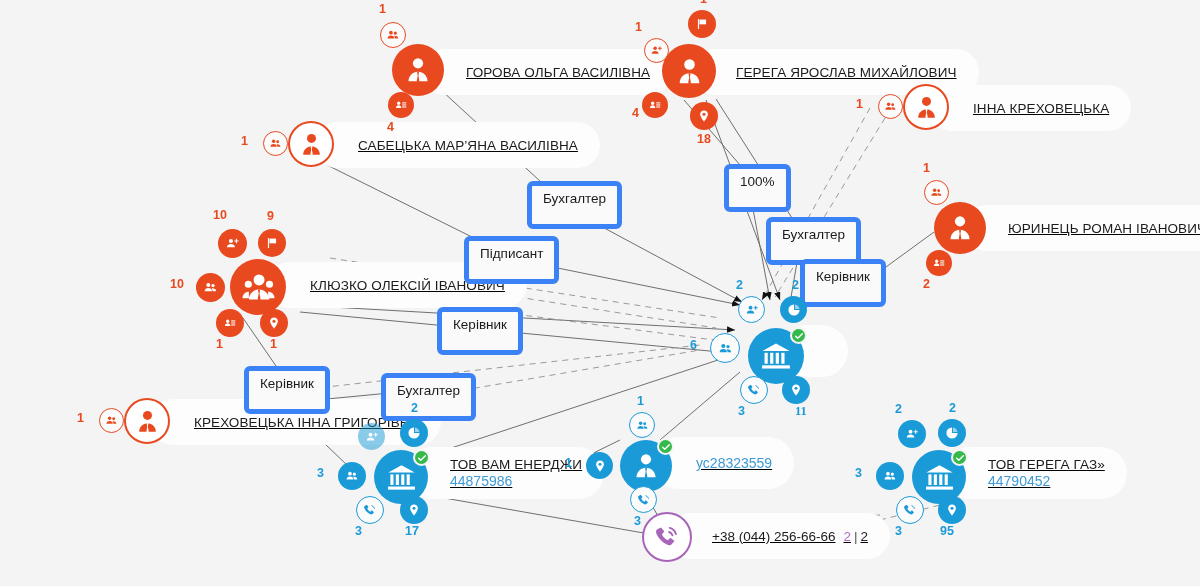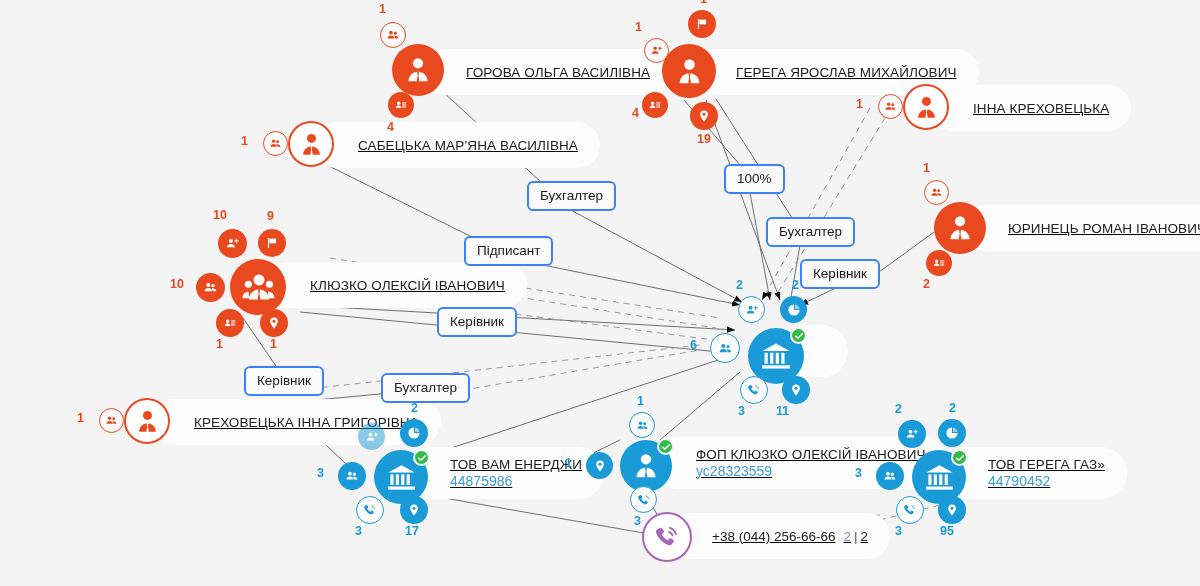--- a/index.html
+++ b/index.html
@@ -112,25 +112,25 @@
     z-index: 8;
     white-space: nowrap;
   }
   .badge-count.o { color: #e8491f; }
   .badge-count.b { color: #1b9ad8; }
 
   
   .edge-label {
     position: absolute;
     background: #fafafa;
-    border: 2px solid #3b82f6;
+    border: 5px solid #3b82f6;
     border-radius: 6px;
     font-size: 13.5px;
     color: #1b1b1b;
-    padding: 5px 11px 6px;
+    padding: 5px 11px 18px;
     z-index: 6;
     white-space: nowrap;
     line-height: 15px;
   }
 </style>
 </head>
 <body>
 
 <div id="graph">
 
@@ -269,21 +269,21 @@
         <rect x="14" y="14.5" width="7" height="1.8" fill="#fff"></rect>
       </svg>
     </div>
     <div class="badge-count o" style="left:-30px; top:62px;">4</div>
     <div class="badge solid-o" style="width:28px;height:28px;left:28px;top:58px;">
       <svg width="14" height="14" viewBox="0 0 24 24">
         <path d="M12 2.4c-3.8 0-6.6 2.9-6.6 6.6 0 4.9 6.6 12.6 6.6 12.6s6.6-7.7 6.6-12.6c0-3.7-2.8-6.6-6.6-6.6z" fill="#fff"></path>
         <circle cx="12" cy="9" r="2.6" fill="#e8491f"></circle>
       </svg>
     </div>
-    <div class="badge-count o" style="left:35px; top:88px;">19</div>
+    <div class="badge-count o" style="left:35px; top:88px;">18</div>
   </div>
 
   <div class="node" style="left:288px; top:121px;">
     <div class="pill" style="left:26px; top:1px;">
       <span class="title">САБЕЦЬКА МАР’ЯНА ВАСИЛІВНА</span>
     </div>
     <div class="avatar orange-hollow" style="width:46px;height:46px;">
       <svg width="27" height="27" viewBox="0 0 24 24">
         <circle cx="12" cy="6.6" r="4" fill="#e8491f"></circle>
         <path d="M4.6 21c0-4.1 3.3-7.4 7.4-7.4s7.4 3.3 7.4 7.4z" fill="#e8491f"></path>
@@ -483,21 +483,21 @@
         <path d="M15.2 4.6a7 7 0 0 1 4.6 4.6" stroke="#1b9ad8" stroke-width="1.6" fill="none" stroke-linecap="round"></path>
       </svg>
     </div>
     <div class="badge-count b" style="left:-10px; top:76px;">3</div>
     <div class="badge solid-b" style="width:28px;height:28px;left:34px;top:48px;">
       <svg width="14" height="14" viewBox="0 0 24 24">
         <path d="M12 2.4c-3.8 0-6.6 2.9-6.6 6.6 0 4.9 6.6 12.6 6.6 12.6s6.6-7.7 6.6-12.6c0-3.7-2.8-6.6-6.6-6.6z" fill="#fff"></path>
         <circle cx="12" cy="9" r="2.6" fill="#1b9ad8"></circle>
       </svg>
     </div>
-    <div class="badge-count b" style="left:28px; top:76px;">11</div>
+    <div class="badge-count b" style="left:47px; top:76px;font-family:Liberation Serif, serif;">11</div>
   </div>
 
   <div class="node" style="left:374px; top:450px;">
     <div class="pill two-line" style="left:32px; top:-3px;">
       <span class="title">ТОВ ВАМ ЕНЕРДЖИ</span>
       <span class="code">44875986</span>
     </div>
     <div class="avatar blue-solid" style="width:54px;height:54px;">
       <svg width="31" height="31" viewBox="0 0 24 24">
         <path d="M12 2.6 1.8 8.2h20.4z" fill="#fff"></path>
@@ -547,21 +547,20 @@
       <svg width="14" height="14" viewBox="0 0 24 24">
         <path d="M12 2.4c-3.8 0-6.6 2.9-6.6 6.6 0 4.9 6.6 12.6 6.6 12.6s6.6-7.7 6.6-12.6c0-3.7-2.8-6.6-6.6-6.6z" fill="#fff"></path>
         <circle cx="12" cy="9" r="2.6" fill="#1b9ad8"></circle>
       </svg>
     </div>
     <div class="badge-count b" style="left:31px; top:74px;">17</div>
   </div>
 
   <div class="node" style="left:620px; top:440px;">
     <div class="pill two-line" style="left:32px; top:-3px;">
-      <span class="title">ФОП КЛЮЗКО ОЛЕКСІЙ ІВАНОВИЧ</span>
       <span class="code">ус28323559</span>
     </div>
     <div class="avatar blue-solid" style="width:52px;height:52px;">
       <svg width="30" height="30" viewBox="0 0 24 24">
         <circle cx="12" cy="6.6" r="4.1" fill="#fff"></circle>
         <path d="M4.4 21c0-4.3 3.4-7.6 7.6-7.6s7.6 3.3 7.6 7.6z" fill="#fff"></path>
         <path d="M11.2 13.4h1.6l-.45 3.2.75 4-1.05 1.6-1.05-1.6.75-4z" fill="#1b9ad8"></path>
       </svg>
       <div class="verified" style="right:-2px; top:-2px;">
         <svg width="10" height="10" viewBox="0 0 24 24">

